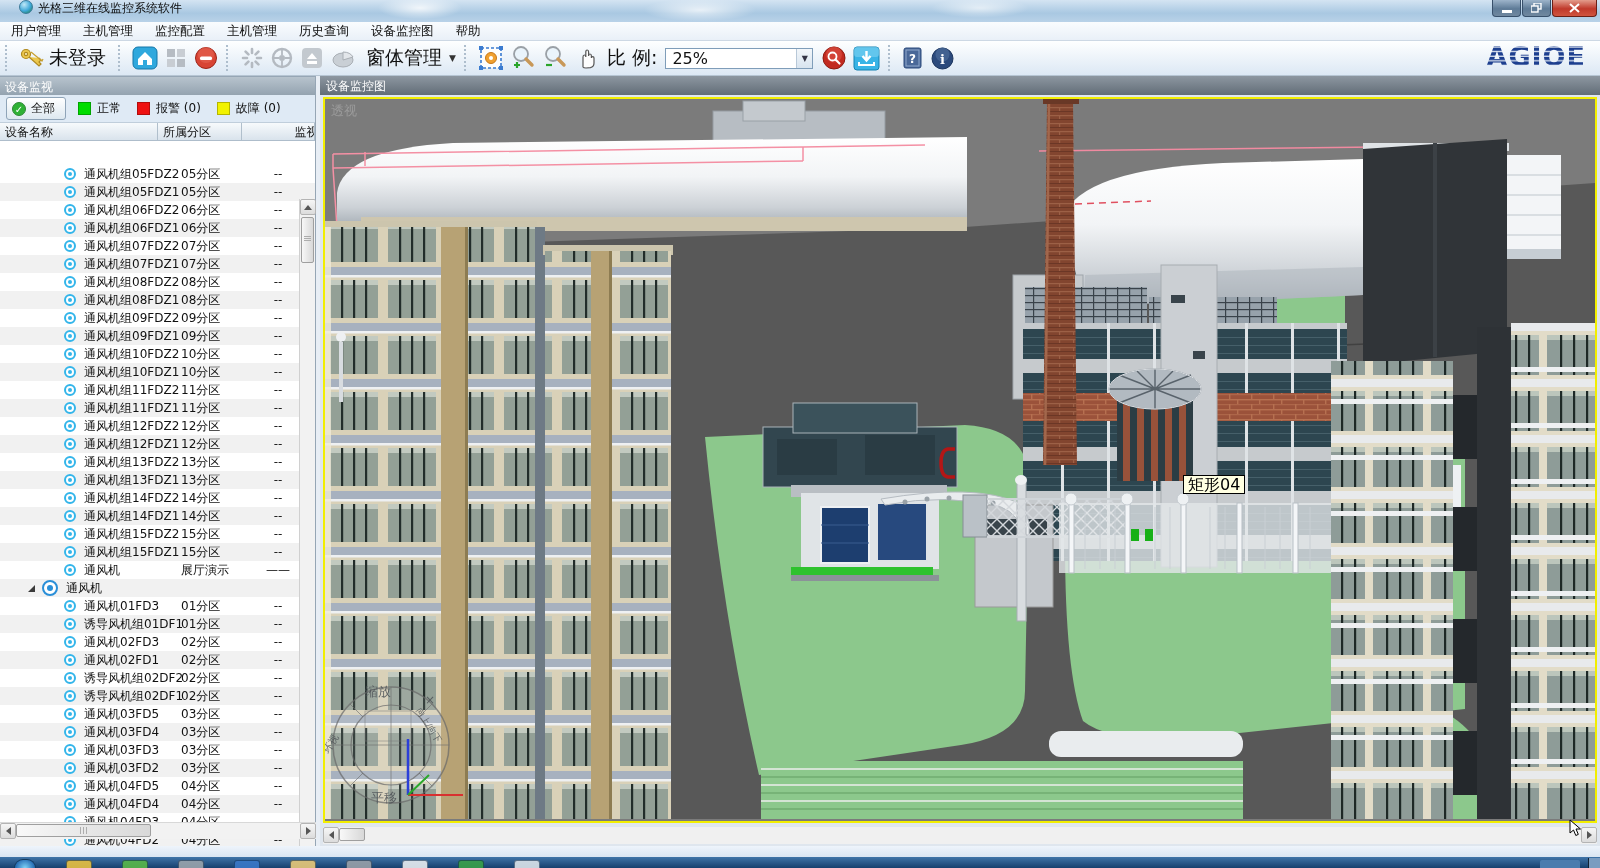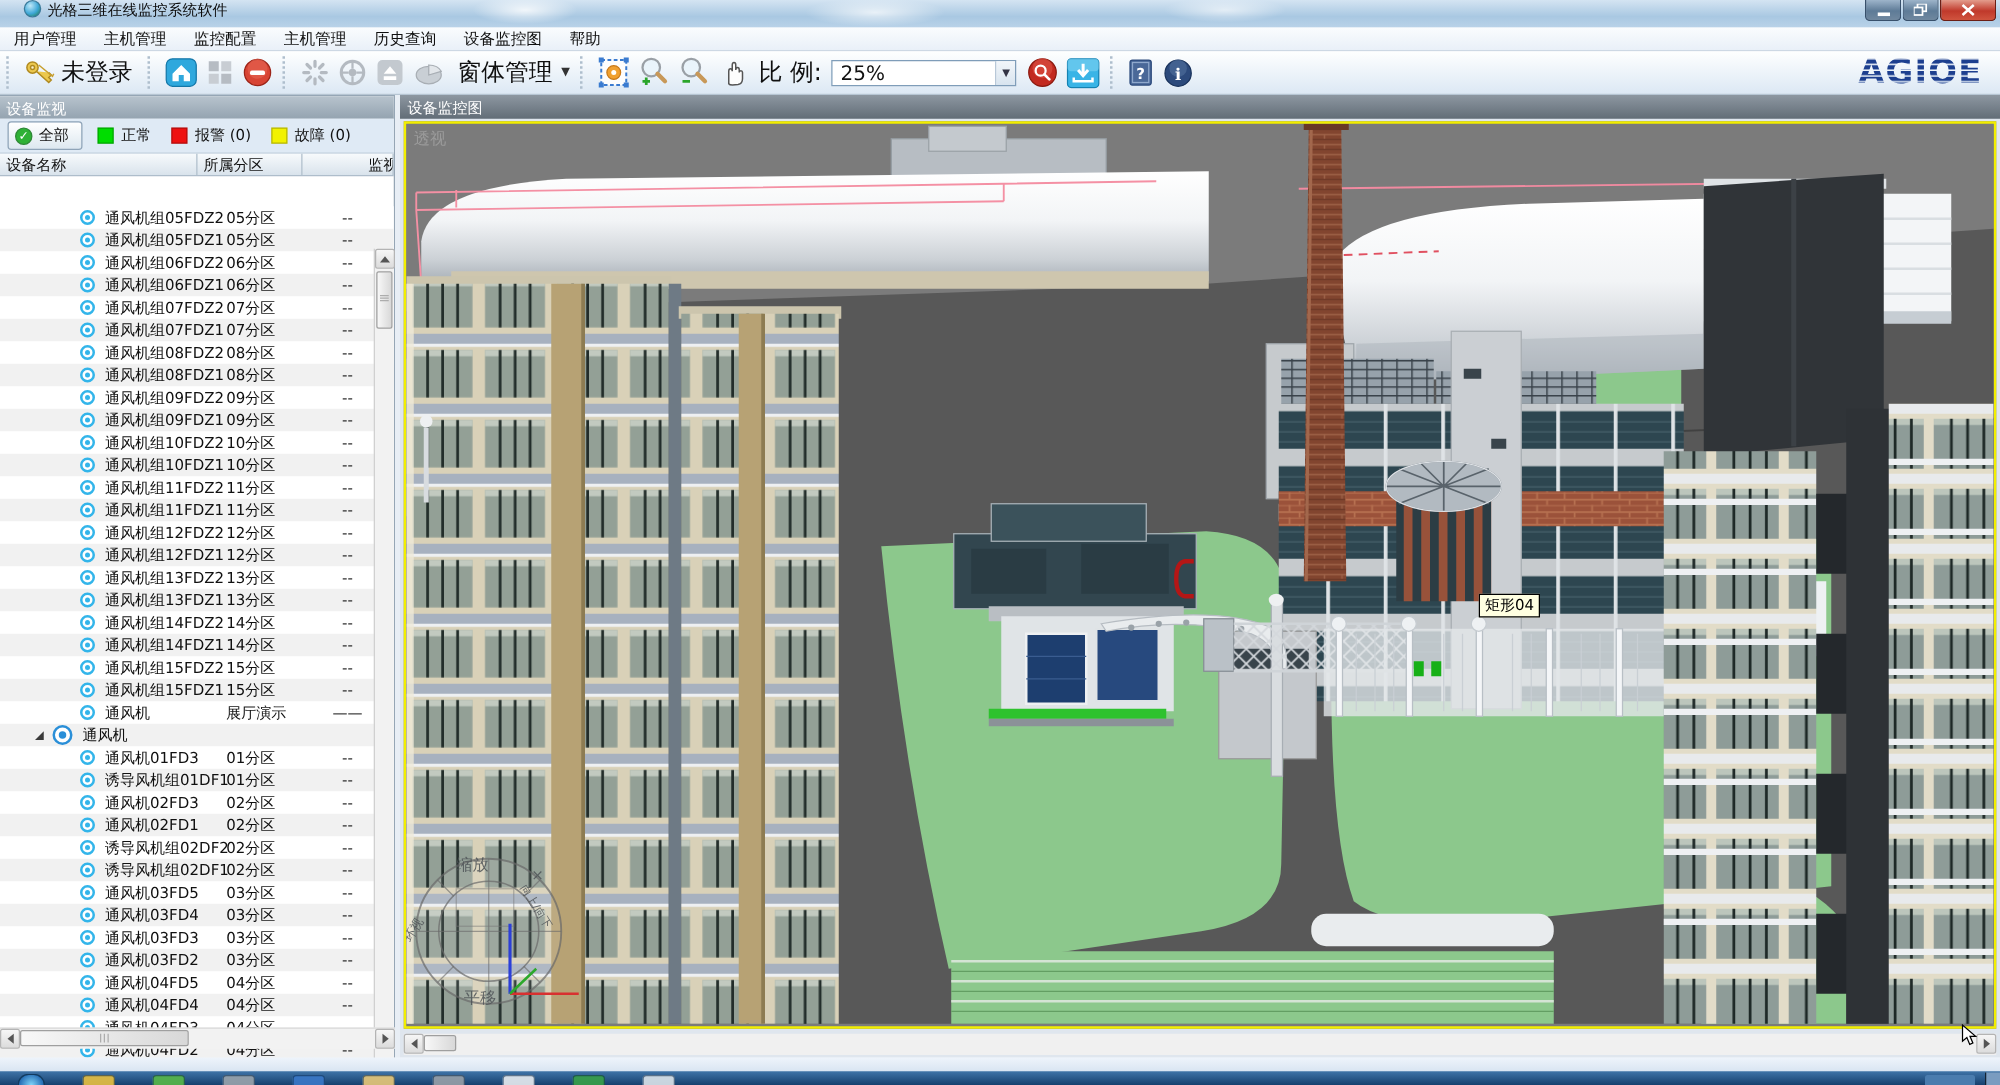--- a/index.html
+++ b/index.html
@@ -86,21 +86,21 @@
   .hthumb { height:13px; margin-top:1px; display:flex; align-items:center; justify-content:center; }
   .hthumb i { width:1px; height:7px; margin:0 1px; }
 
   
   .right-panel { position:absolute; left:320px; top:76px; width:1280px; height:770px; background:#dfe6ee; }
   .vp-title { height:19px; background:linear-gradient(#8d97a1,#626d77); color:#fff; font-size:12px; padding:2px 0 0 6px; }
   .view { position:relative; margin:2px 0 0 3px; width:1274px; height:726px; border:2px solid var(--c-view_border,#f2ee00);
     background:#7b7b7b; overflow:hidden; }
   .view svg.scene { position:absolute; left:0; top:0; }
   .view-label { position:absolute; left:6px; top:3px; color:#9b9b9b; font-size:13px; z-index:5; }
-  .tooltip3d { position:absolute; left:858px; top:376px; background:#ffffe1; border:1px solid #000; font-size:12px;
+  .tooltip3d { position:absolute; left:858px; top:376px; background:#ffffe1; border:1px solid #000; font-size:16px;
     padding:0 4px; line-height:17px; color:#000; z-index:6; white-space:nowrap; }
   .navlbl { position:absolute; color:#4e5357; opacity:.85; z-index:5; font-size:13px; white-space:nowrap; }
   .vp-hscroll { position:absolute; left:3px; bottom:2px; width:1274px; height:17px; background:#f0f0f0; display:flex; }
   .vp-track { flex:1; }
   .cursor { position:absolute; right:14px; top:-8px; z-index:9; }
 
   
   .status-strip { position:absolute; left:0; top:846px; width:1600px; height:11px; background:linear-gradient(#eef4fb,#d9e5f2); }
   .taskbar { position:absolute; left:0; top:857px; width:1600px; height:11px;
     background:linear-gradient(#3f74a8,#16406e); display:flex; align-items:flex-end; }

